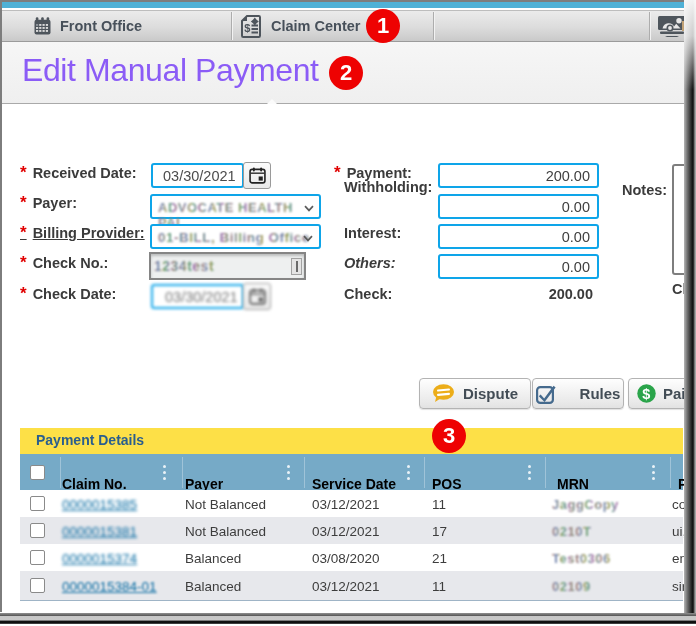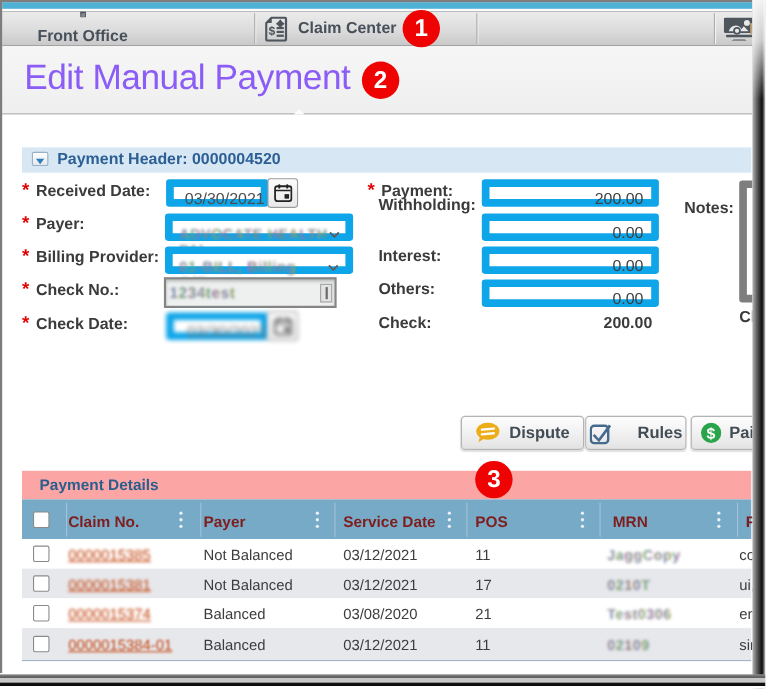--- a/index.html
+++ b/index.html
@@ -15,53 +15,53 @@
   .titlebar{position:absolute;left:2px;top:42px;width:682px;height:61px;background:linear-gradient(to bottom,#f6f6f6,#efefef);border-bottom:1px solid #a9a9a9;}
   .title{position:absolute;left:22px;top:52px;font-size:32px;color:#8b5cf6;letter-spacing:-0.4px;}
   .badge{position:absolute;width:34px;height:34px;border-radius:50%;background:#ee0202;color:#fff;font-weight:bold;font-size:22px;text-align:center;line-height:34px;z-index:50;}
   .notch{position:absolute;left:267px;top:99px;width:0;height:0;border-left:5px solid transparent;border-right:5px solid transparent;border-bottom:5px solid #fbfbfb;z-index:5;}
   
   .secbar{position:absolute;left:20px;width:663px;height:23px;background:#d7e7f3;}
   .sec-toggle{position:absolute;left:9px;top:4px;width:15px;height:13px;background:linear-gradient(to bottom,#fff,#e2e9f0);border:1px solid #9ab0c4;border-radius:2px;box-sizing:border-box;}
   .sec-title{position:absolute;left:32px;top:3px;font-weight:bold;font-size:14.5px;color:#2c6095;}
   label.f{position:absolute;font-weight:bold;font-size:14.5px;color:#3b3b3b;}
   .req{color:#e00000;margin-right:6px;font-size:17px;line-height:0.9;}
-  .inp{position:absolute;background:#fff;border:7px solid #0ea5e9;border-radius:3px;box-sizing:border-box;font-size:14.5px;color:#4c4c4c;}
+  .inp{position:absolute;background:#fff;border:2px solid #0ea5e9;border-radius:3px;box-sizing:border-box;font-size:14.5px;color:#4c4c4c;}
   .calbtn{position:absolute;background:linear-gradient(to bottom,#fbfbfb,#e9e9e9);border:1px solid #9a9a9a;border-radius:3px;box-sizing:border-box;display:flex;align-items:center;justify-content:center;}
   .num{text-align:right;padding-right:7px;line-height:23px;color:#3f3f3f;}
   .blurred{filter:blur(1.6px);}
   .blur2{filter:blur(1.8px);}
   .mosaic{background:repeating-linear-gradient(90deg,#b07a62 0px,#6a84b8 4px,#a89a55 8px,#5ba182 12px,#a36cb0 16px,#8c8468 20px,#6390b5 24px);-webkit-background-clip:text;background-clip:text;color:transparent;filter:blur(1.3px);font-weight:bold;letter-spacing:0.5px;}
   
   .btn{position:absolute;height:31px;background:linear-gradient(to bottom,#fefefe,#e9e9e9 80%,#e2e2e2);border:1px solid #b3b3b3;border-radius:4px;box-sizing:border-box;display:flex;align-items:center;justify-content:center;gap:8px;font-weight:bold;font-size:15px;color:#424c55;box-shadow:0 1px 1px rgba(0,0,0,0.12);}
   
-  .pdbar{position:absolute;left:20px;top:428px;width:663px;height:26px;background:#fca5a5;}
+  .pdbar{position:absolute;left:20px;top:428px;width:663px;height:26px;background:#fde047;}
   .pd-title{position:absolute;left:16px;top:4px;font-weight:bold;font-size:14px;color:#2a5e8e;}
   .pd-select{position:absolute;left:143px;top:2px;width:127px;height:21px;background:#fff;border:1px solid #767676;border-radius:2px;box-sizing:border-box;font-size:11.5px;color:#222;line-height:19px;padding-left:7px;}
   
   .thead{position:absolute;left:20px;top:454px;width:663px;height:36px;background:#76aac7;}
-  .th{position:absolute;color:#7f1d1d;font-weight:bold;font-size:14px;top:12px;}
+  .th{position:absolute;color:#000000;font-weight:bold;font-size:14px;top:22px;}
   .th-sep{position:absolute;top:3px;width:1px;height:31px;background:#9fc3d8;}
   .dots{position:absolute;top:11px;width:3px;height:15px;}
   .dots i{display:block;width:3px;height:3px;border-radius:50%;background:#e9f2f7;margin-bottom:3px;}
   .row{position:absolute;left:20px;width:663px;height:27px;font-size:13.5px;color:#3d3d3d;}
   .cb{position:absolute;width:15px;height:15px;background:#fff;border:1px solid #8a8a8a;border-radius:2px;box-sizing:border-box;}
-  .link{color:#c2410c;text-decoration:underline;}
+  .link{color:#0369a1;text-decoration:underline;}
   
   .rshadow{position:absolute;top:0;left:684px;width:12px;height:626px;background:linear-gradient(to right,#b5b5b5 0%,#6f6f6f 28%,#3a3a3a 52%,#141414 70%,#222 78%,#8a8a8a 90%,#b9b9b9 100%);}
   .rshadow:before{content:"";position:absolute;left:0;top:0;width:12px;height:90px;background:linear-gradient(to bottom,rgba(250,250,250,0.97) 0%,rgba(250,250,250,0.8) 40%,rgba(250,250,250,0) 100%);}
   .bshadow{position:absolute;left:0;top:613px;height:13px;width:696px;background:linear-gradient(to bottom,#909090 0%,#565656 22%,#c6c6c6 26%,#c9c9c9 56%,#121212 60%,#0d0d0d 80%,#ffffff 84%,#ffffff 100%);}
 </style>
 </head>
 <body>
 <div class="stage">
   <div class="win">
     <div class="bluestrip"></div>
     <div class="toolbar">
-      <div class="tb-item" style="left:32px;flex-direction:column;">
+      <div class="tb-item" style="left:32px;">
         <svg width="17" height="18" viewBox="0 0 17 18" style="margin-top:-1px;">
           <rect x="0.5" y="2.8" width="16" height="14.7" rx="2" fill="#4e555c"></rect>
           <g fill="#4e555c">
             <rect x="1.8" y="0.3" width="2.6" height="4.6" rx="1.2"></rect>
             <rect x="7.2" y="0.3" width="2.6" height="4.6" rx="1.2"></rect>
             <rect x="12.6" y="0.3" width="2.6" height="4.6" rx="1.2"></rect>
           </g>
           <g fill="#d9d9d9">
             <rect x="5.2" y="7" width="2.2" height="1.9"></rect>
               <rect x="8.5" y="7" width="2.2" height="1.9"></rect>
@@ -107,46 +107,40 @@
       </div>
     </div>
     <div style="position:absolute;left:682px;top:21px;width:2px;height:10px;background:#c0a176;"></div>
     <div class="titlebar"></div>
     <div class="title">Edit Manual Payment</div>
     <div class="notch"></div>
     <div class="badge" style="left:366px;top:9px;">1</div>
     <div class="badge" style="left:329px;top:56px;">2</div>
     <div class="badge" style="left:432px;top:419px;">3</div>
 
-    <div class="secbar" style="top:134px;">
-      <div class="sec-toggle"><svg width="13" height="11" viewBox="0 0 13 12">
-            <path d="M2.4 3.6 L10.6 3.6 L6.5 9 Z" fill="#2e7cb8"></path>
-          </svg></div>
-      <div class="sec-title">Payment Header: 0000004520</div>
-    </div>
 
     <label class="f" style="left:20px;top:165px;"><span class="req">*</span>Received Date:</label>
     <div class="inp" style="left:151px;top:163px;width:93px;height:25px;line-height:23px;padding-left:10px;">03/30/2021</div>
     <div class="calbtn" style="left:243px;top:162px;width:28px;height:27px;">
       <svg width="17" height="17" viewBox="0 0 19 19">
           <rect x="1.2" y="2.6" width="16.6" height="15.2" rx="2.4" fill="none" stroke="#222" stroke-width="1.8"></rect>
           <rect x="4.4" y="0.6" width="2.1" height="4.4" rx="1" fill="#222"></rect>
           <rect x="12.5" y="0.6" width="2.1" height="4.4" rx="1" fill="#222"></rect>
           <line x1="2" y1="6.9" x2="17" y2="6.9" stroke="#222" stroke-width="1.5"></line>
           <rect x="10.8" y="10.6" width="4.6" height="4.6" fill="#222"></rect>
         </svg>
     </div>
     <label class="f" style="left:20px;top:195px;"><span class="req">*</span>Payer:</label>
     <div class="inp" style="left:150px;top:194px;width:171px;height:25px;">
       <span class="mosaic" style="position:absolute;left:6px;top:4px;font-size:13px;">ADVOCATE HEALTH PAI</span>
       <svg width="10" height="7" viewBox="0 0 10 7" style="position:absolute;right:5px;top:9px;">
           <path d="M1 1.2 L5 5.4 L9 1.2" fill="none" stroke="#5d5d5d" stroke-width="1.7"></path>
         </svg>
     </div>
-    <label class="f" style="left:20px;top:225px;"><span class="req">*</span>Billing Provider:</label>
+    <label class="f" style="left:20px;top:225px;text-decoration:underline;"><span class="req">*</span>Billing Provider:</label>
     <div class="inp" style="left:150px;top:224px;width:171px;height:25px;">
       <span class="mosaic" style="position:absolute;left:6px;top:4px;font-size:13.5px;">01-BILL, Billing Office</span>
       <svg width="10" height="7" viewBox="0 0 10 7" style="position:absolute;right:6px;top:9px;">
           <path d="M1 1.2 L5 5.4 L9 1.2" fill="none" stroke="#5d5d5d" stroke-width="1.7"></path>
         </svg>
     </div>
     <label class="f" style="left:20px;top:255px;"><span class="req">*</span>Check No.:</label>
     <div class="abs" style="left:149px;top:252px;width:157px;height:28px;background:#eef0f0;border:2px solid #858585;box-sizing:border-box;box-shadow:inset 0 2px 3px rgba(0,0,0,0.22);">
       <span class="mosaic" style="position:absolute;left:3px;top:4px;font-size:14px;">1234test</span>
       <div class="abs" style="right:2px;top:4px;width:11px;height:17px;background:#e4e4e4;border:1px solid #a2a2a2;box-sizing:border-box;">
@@ -164,21 +158,21 @@
           <rect x="10.8" y="10.6" width="4.6" height="4.6" fill="#555"></rect>
         </svg>
     </div>
 
     <label class="f" style="left:334px;top:165px;"><span class="req">*</span>Payment:</label>
     <div class="inp num" style="left:438px;top:163px;width:161px;height:25px;">200.00</div>
     <label class="f" style="left:344px;top:179px;">Withholding:</label>
     <div class="inp num" style="left:438px;top:194px;width:161px;height:25px;">0.00</div>
     <label class="f" style="left:344px;top:225px;">Interest:</label>
     <div class="inp num" style="left:438px;top:224px;width:161px;height:25px;">0.00</div>
-    <label class="f" style="left:344px;top:255px;">Others:</label>
+    <label class="f" style="left:344px;top:255px;font-style:italic;">Others:</label>
     <div class="inp num" style="left:438px;top:254px;width:161px;height:25px;">0.00</div>
     <label class="f" style="left:344px;top:286px;">Check:</label>
     <label class="f" style="left:540px;top:286px;width:53px;text-align:right;">200.00</label>
 
     <label class="f" style="left:622px;top:182px;">Notes:</label>
     <div class="inp" style="left:672px;top:164px;width:40px;height:111px;border-color:#7e7e7e;"></div>
     <label class="f" style="left:672px;top:281px;">Check</label>
 
     <div class="btn" style="left:419px;top:378px;width:112px;">
       <svg width="23" height="19" viewBox="0 0 23 19">

